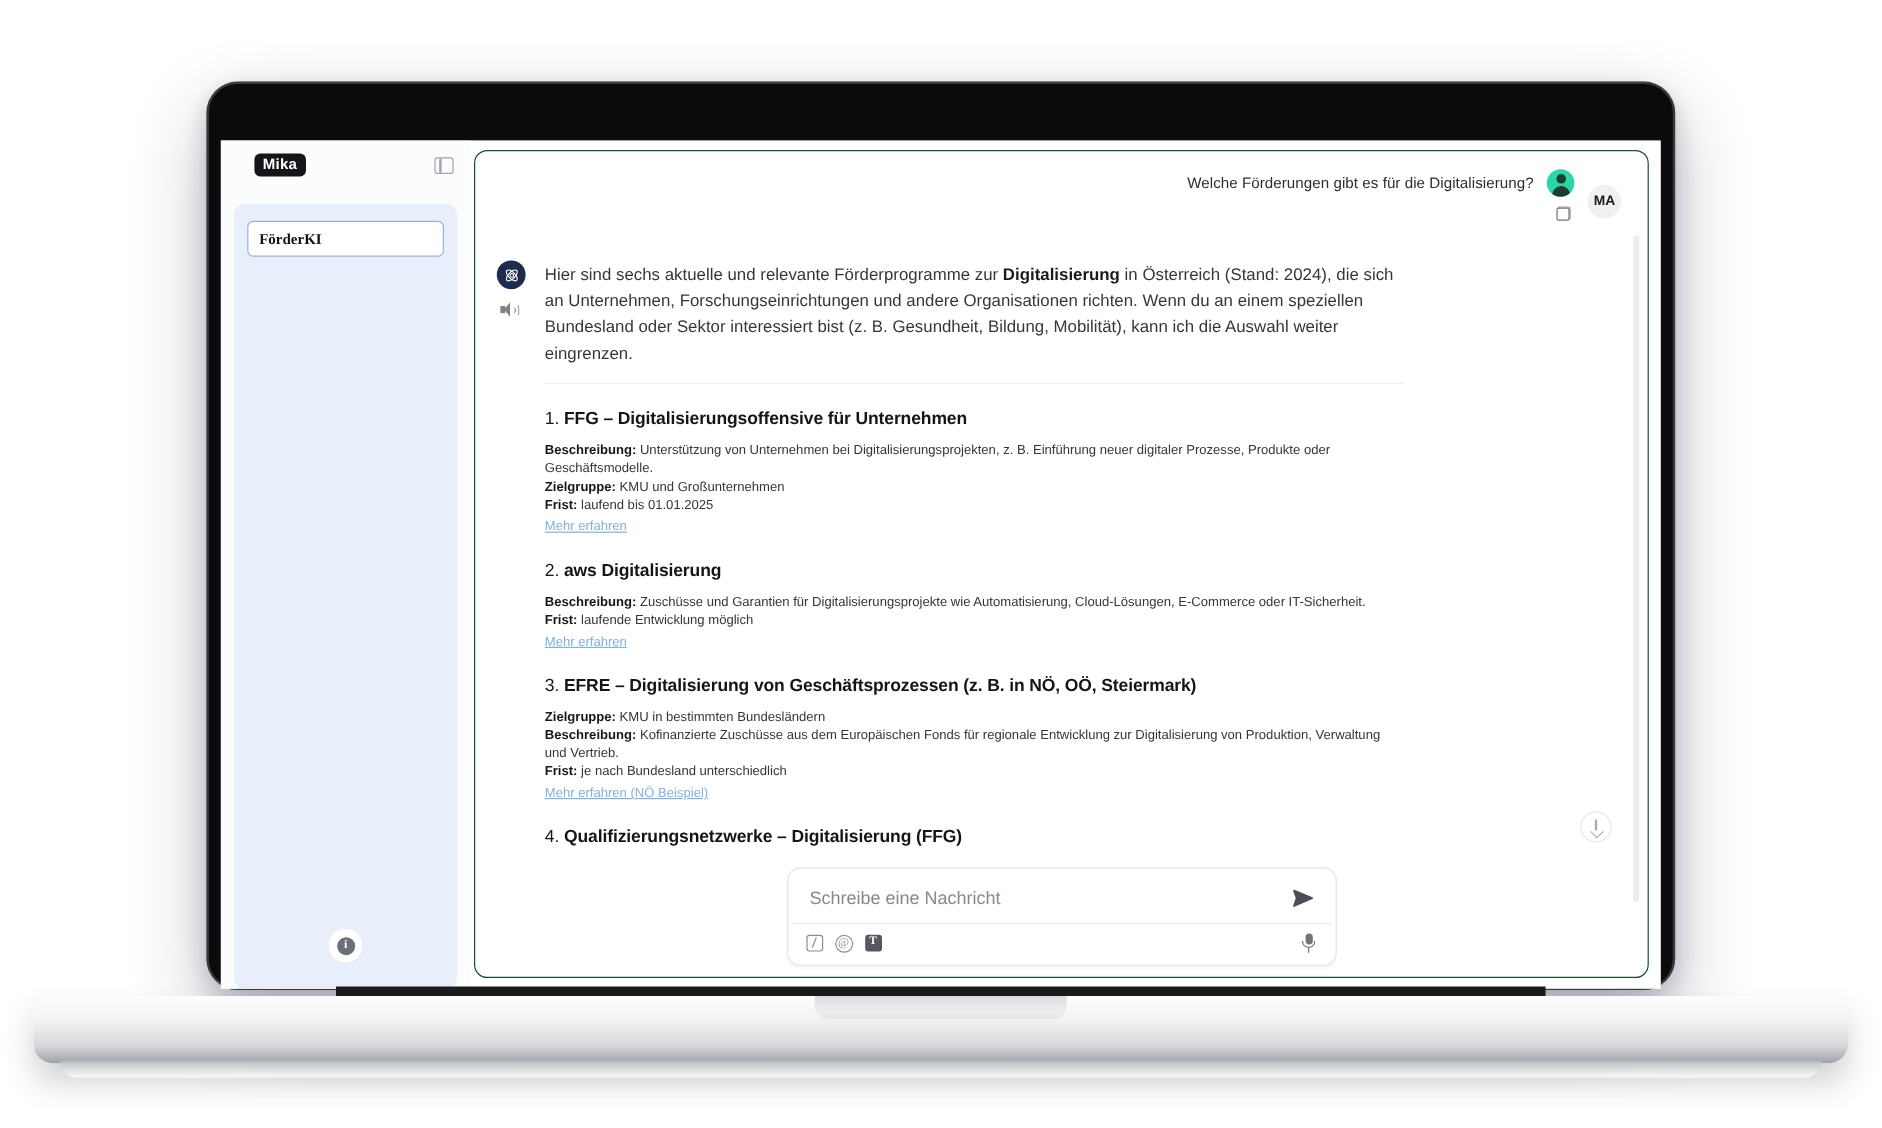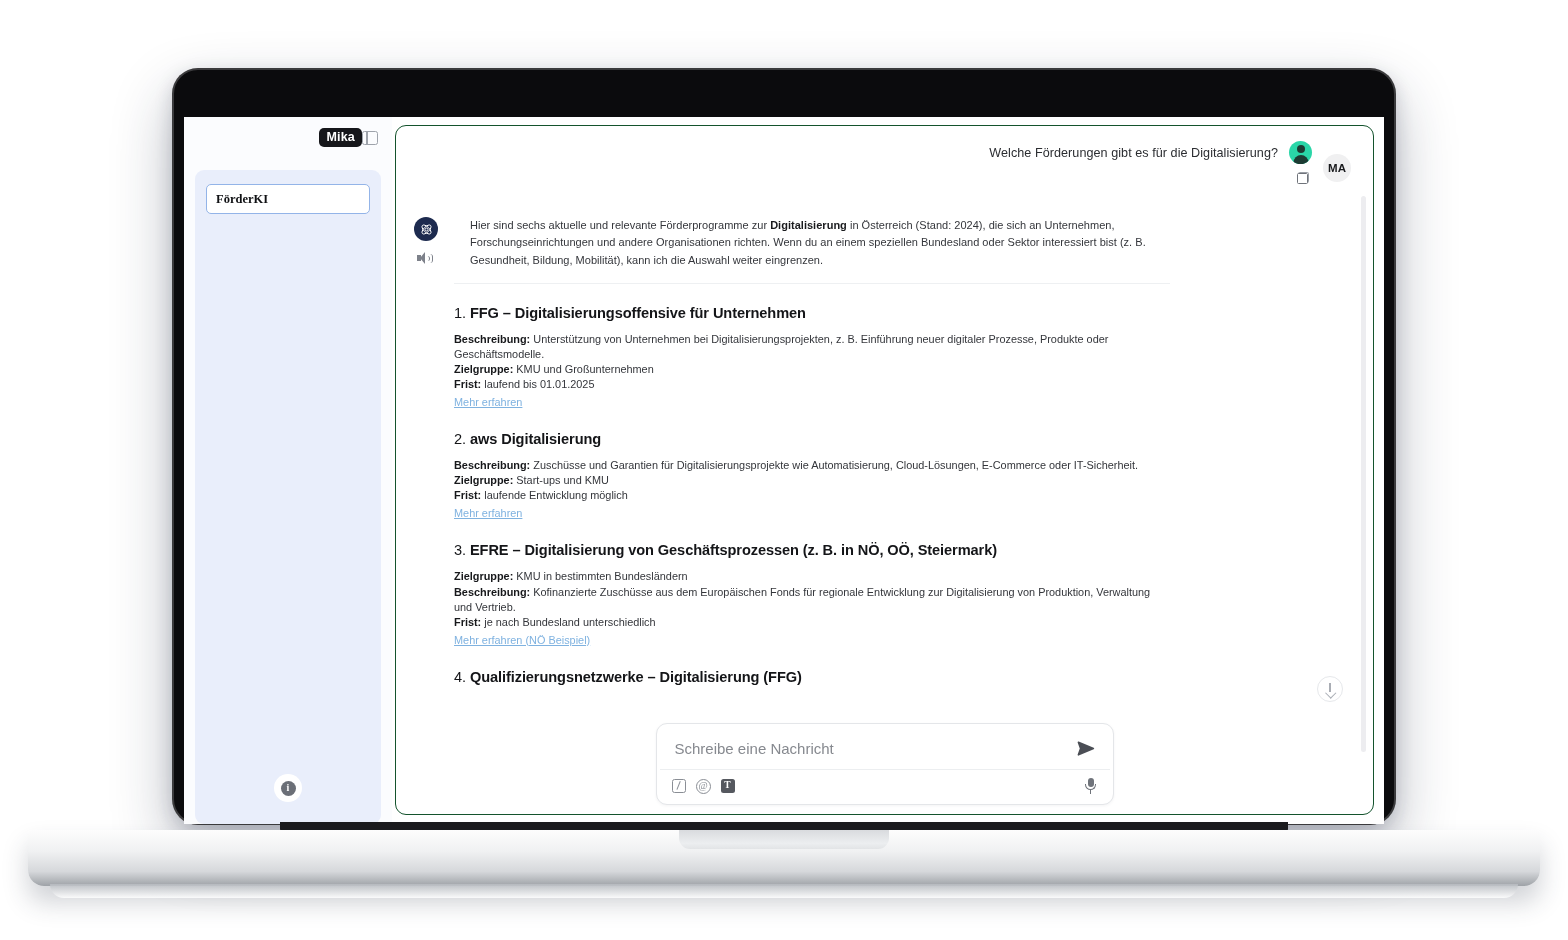--- a/index.html
+++ b/index.html
@@ -73,22 +73,22 @@
     flex: 0 0 208px;
     background: #fbfcfe;
     display: flex;
     flex-direction: column;
     position: relative;
   }
   .sidebar-top {
     height: 41px;
     display: flex;
     align-items: center;
-    justify-content: flex-end;
-    padding: 0 14px 0 16px;
+    justify-content: space-between;
+    padding: 0 14px 0 28px;
   }
   .brand-logo {
     background: #15161a;
     color: #ffffff;
     font-size: 12.5px;
     font-weight: 700;
     letter-spacing: .2px;
     padding: 3px 7px 4px 7px;
     border-radius: 5px;
     line-height: 1;
@@ -252,25 +252,24 @@
     border-right:1.3px solid #7d818a;border-radius:0 4px 4px 0;
   }
   .speaker-icon .spk-w2{
     position:absolute; left:12.6px; top:1.5px; width:3px;height:9px;
     border-right:1.3px solid #7d818a;border-radius:0 5px 5px 0;
   }
 
   .assistant-body { flex: 1 1 auto; min-width: 0; max-width: 716px; }
 
   .intro-text {
-    font-size: 11px;
+    font-size: 14px;
     line-height: 1.58;
     color: #34363b;
     letter-spacing: .02px;
-    margin-left: 16px;
   }
   .intro-text b { font-weight: 700; color:#191a1d; }
   .divider {
     height: 1px;
     background: #eef0f2;
     margin: 14px 0 0 0;
   }
 
   .section { padding-top: 21px; }
   .section-head {
@@ -486,21 +485,20 @@
                 </div>
               </div>
 
               <div class="section">
                 <div class="section-head">
                   <span class="section-num">2.</span>
                   <span>aws Digitalisierung</span>
                 </div>
                 <div class="section-lines">
                   <div class="fline"><b>Beschreibung:</b><span> Zuschüsse und Garantien für Digitalisierungsprojekte wie Automatisierung, Cloud-Lösungen, E-Commerce oder IT-Sicherheit.</span></div>
-                  <div class="fline"><b>Zielgruppe:</b><span> Start-ups und KMU</span></div>
                   <div class="fline"><b>Frist:</b><span> laufende Entwicklung möglich</span></div>
                   <a class="flink">Mehr erfahren</a>
                 </div>
               </div>
 
               <div class="section">
                 <div class="section-head">
                   <span class="section-num">3.</span>
                   <span>EFRE – Digitalisierung von Geschäftsprozessen (z. B. in NÖ, OÖ, Steiermark)</span>
                 </div>

